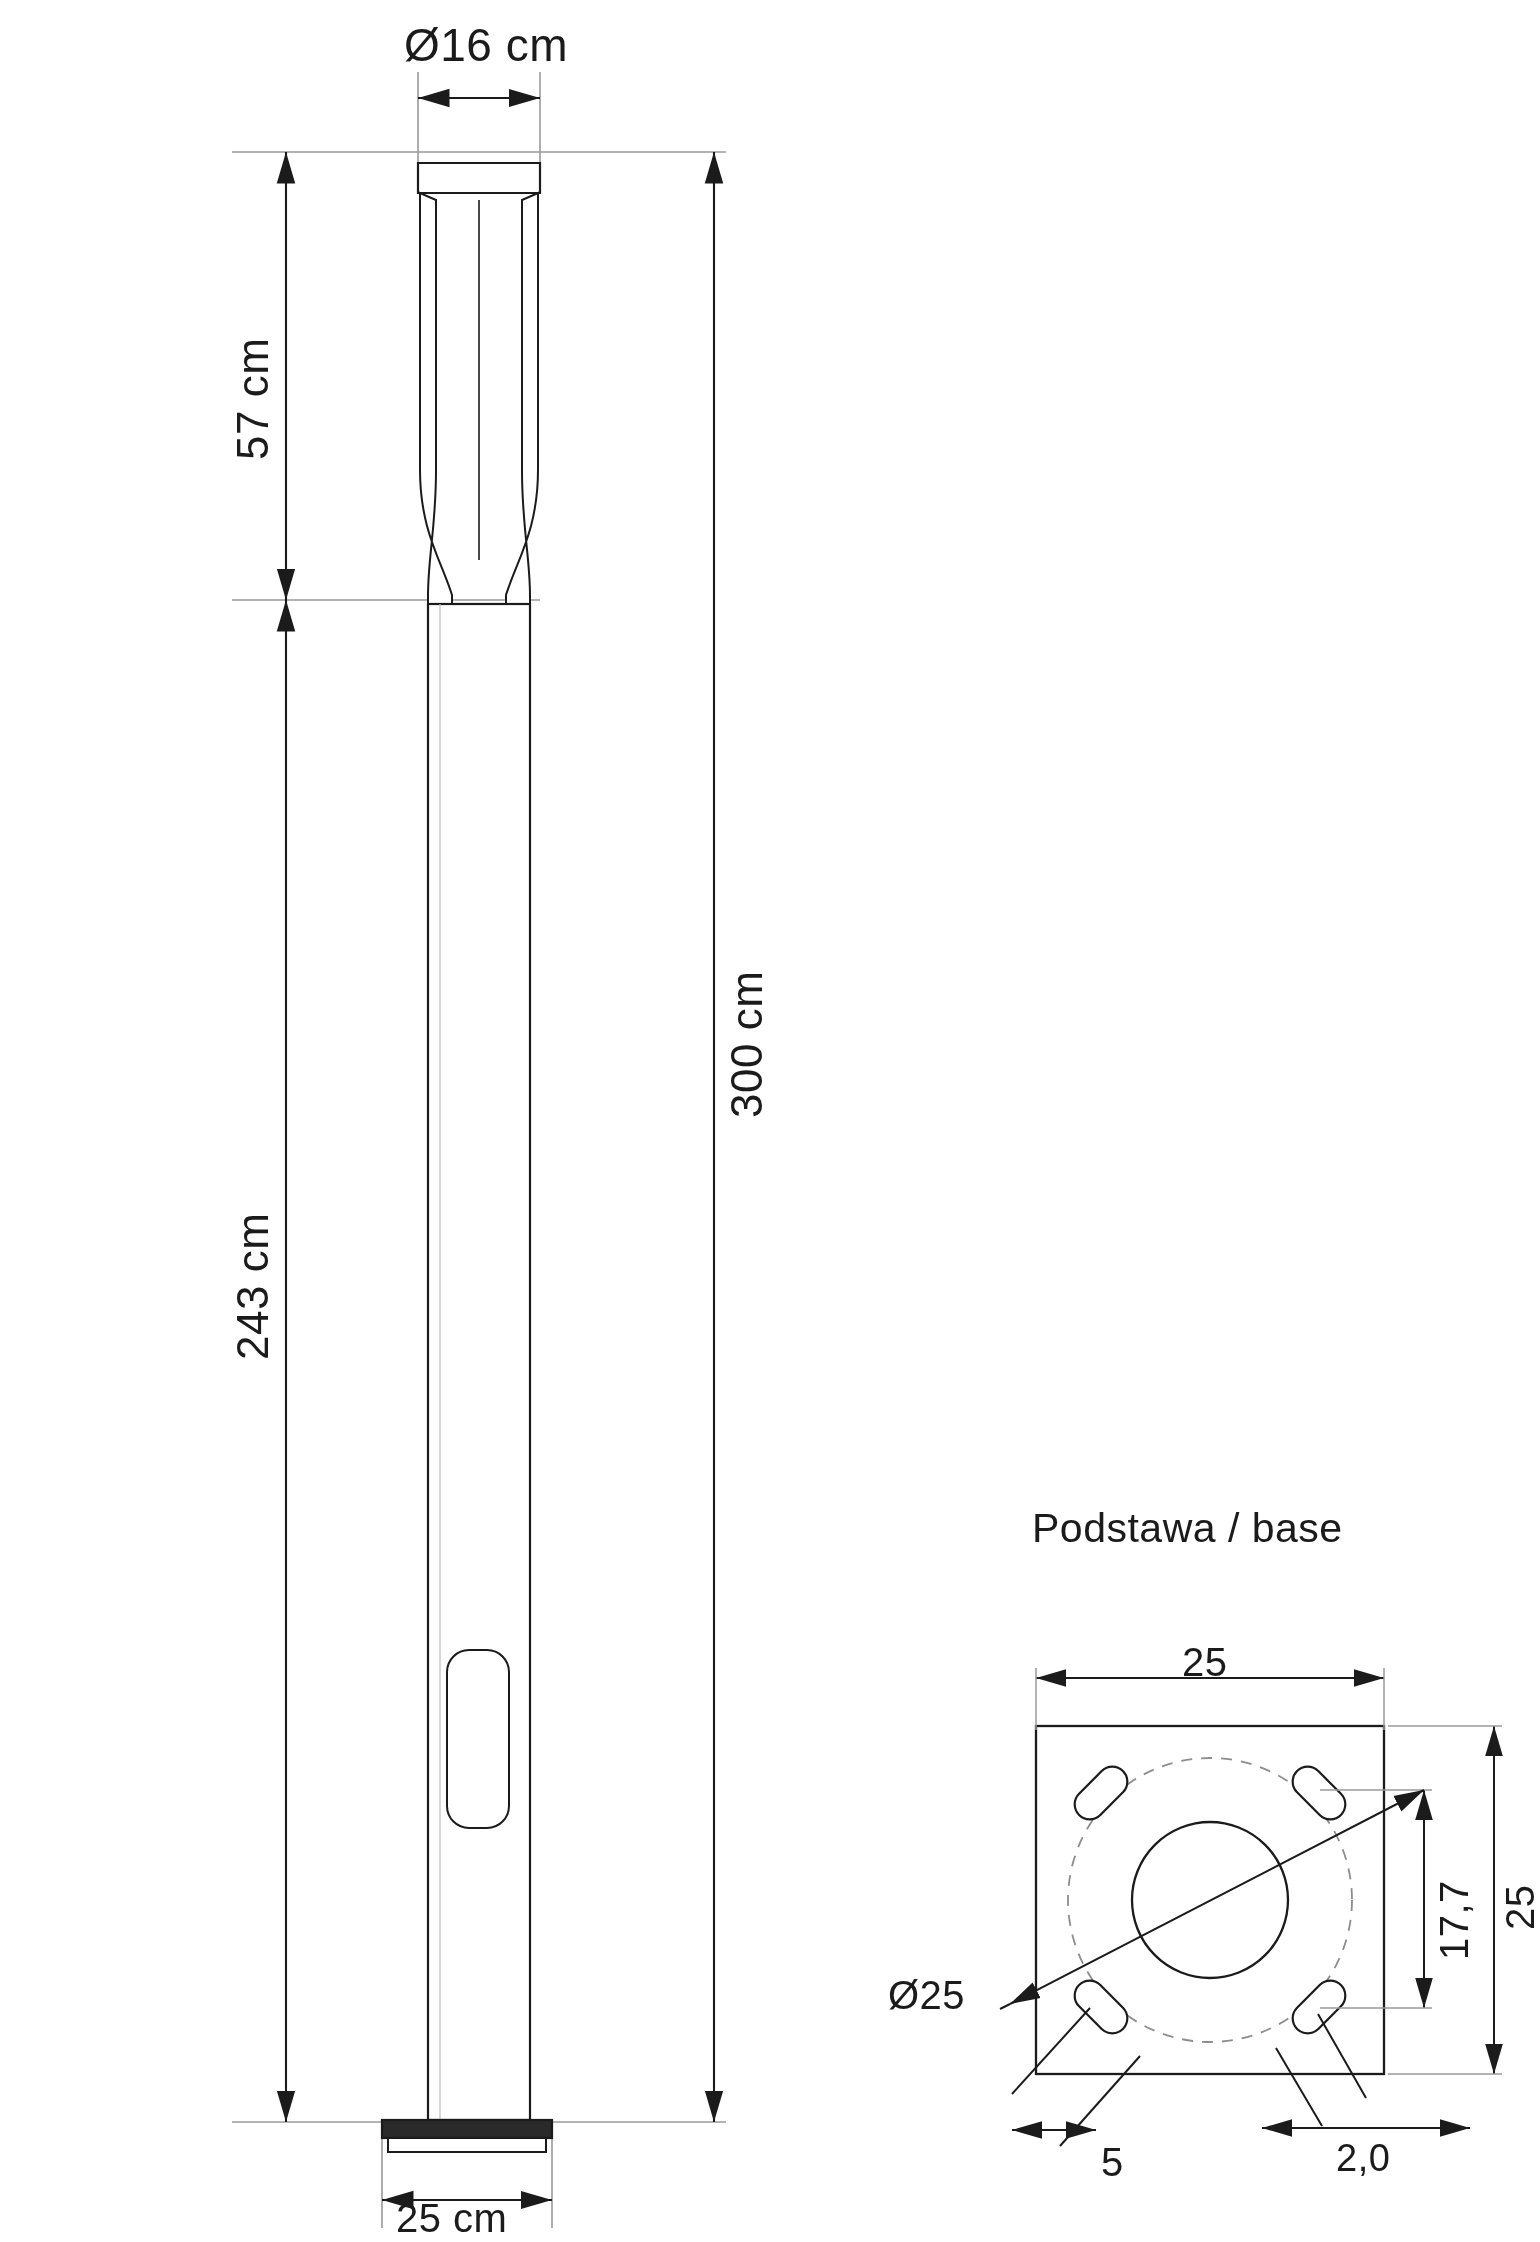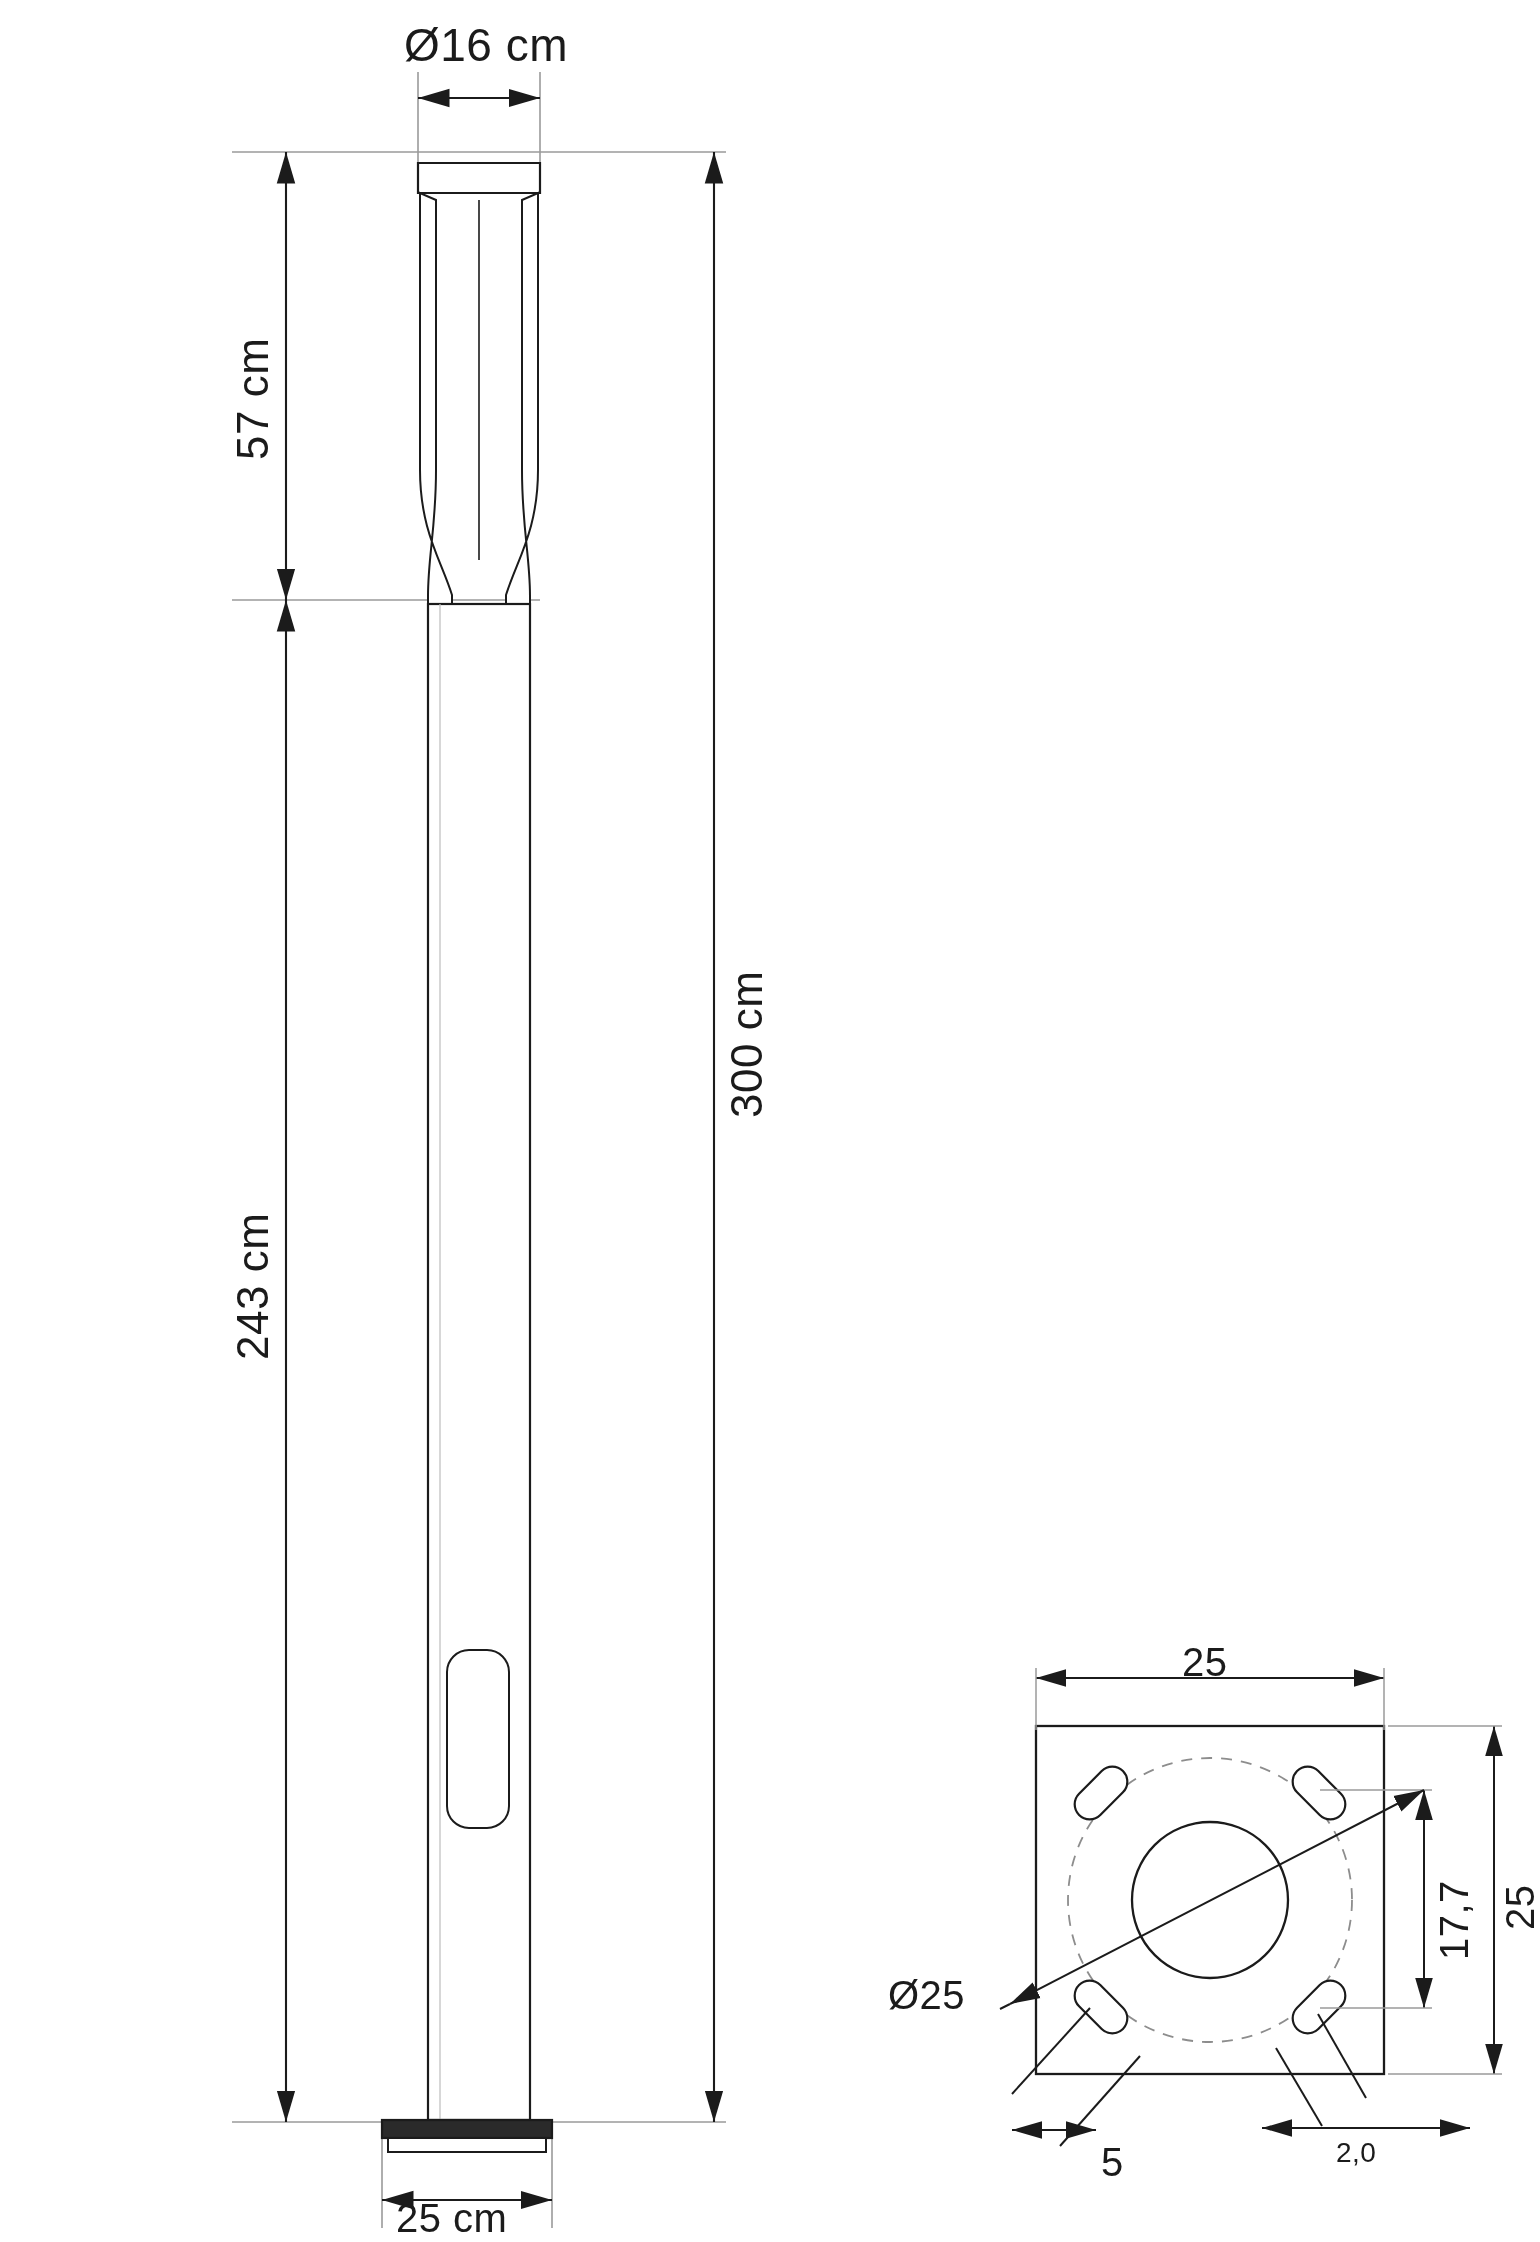--- a/index.html
+++ b/index.html
@@ -42,21 +42,21 @@
   .t-57        { font-size: 44px; left: 228px; top: 460px; }
   .t-243       { font-size: 44px; left: 228px; top: 1360px; }
   .t-300       { font-size: 44px; left: 722px; top: 1118px; }
   .t-base-25   { font-size: 40px; left: 1182px; top: 1640px; }
   .t-base-w    { font-size: 40px; left: 1040px; top: 2190px; text-align: center; }
   .t-base-title{ font-size: 41px; left: 1032px; top: 1505px; }
   .t-d25       { font-size: 40px; left: 888px; top: 1973px; }
   .t-177       { font-size: 40px; left: 1432px; top: 1960px; }
   .t-25r       { font-size: 40px; left: 1498px; top: 1930px; }
   .t-5         { font-size: 40px; left: 1101px; top: 2140px; }
-  .t-20        { font-size: 28px; left: 1336px; top: 2137px; }
+  .t-20        { font-size: 38px; left: 1336px; top: 2137px; }
 </style>
 </head>
 <body>
 
 <div class="stage">
 
   <svg class="drawing" viewBox="0 0 1540 2242">
     <defs>
       <marker id="arrL" markerWidth="16" markerHeight="12" refX="1" refY="6" orient="auto">
         <path d="M1,6 L16,1.6 L16,10.4 Z" fill="#1b1b1b"></path>
@@ -180,20 +180,21 @@
   </svg>
 
   <div class="lbl t-dia-top">Ø16 cm</div>
 
   <div class="lbl rot90 t-57">57 cm</div>
   <div class="lbl rot90 t-243">243 cm</div>
   <div class="lbl rot90 t-300">300 cm</div>
 
   <div class="lbl t-base-w" style="left:396px; top:2196px;">25 cm</div>
 
+  <div class="lbl t-base-title">Podstawa / base</div>
   <div class="lbl t-base-25">25</div>
   <div class="lbl rot90 t-25r">25</div>
   <div class="lbl rot90 t-177">17,7</div>
   <div class="lbl t-d25">Ø25</div>
   <div class="lbl t-5">5</div>
   <div class="lbl t-20">2,0</div>
 
 </div>
 
 </body></html>

